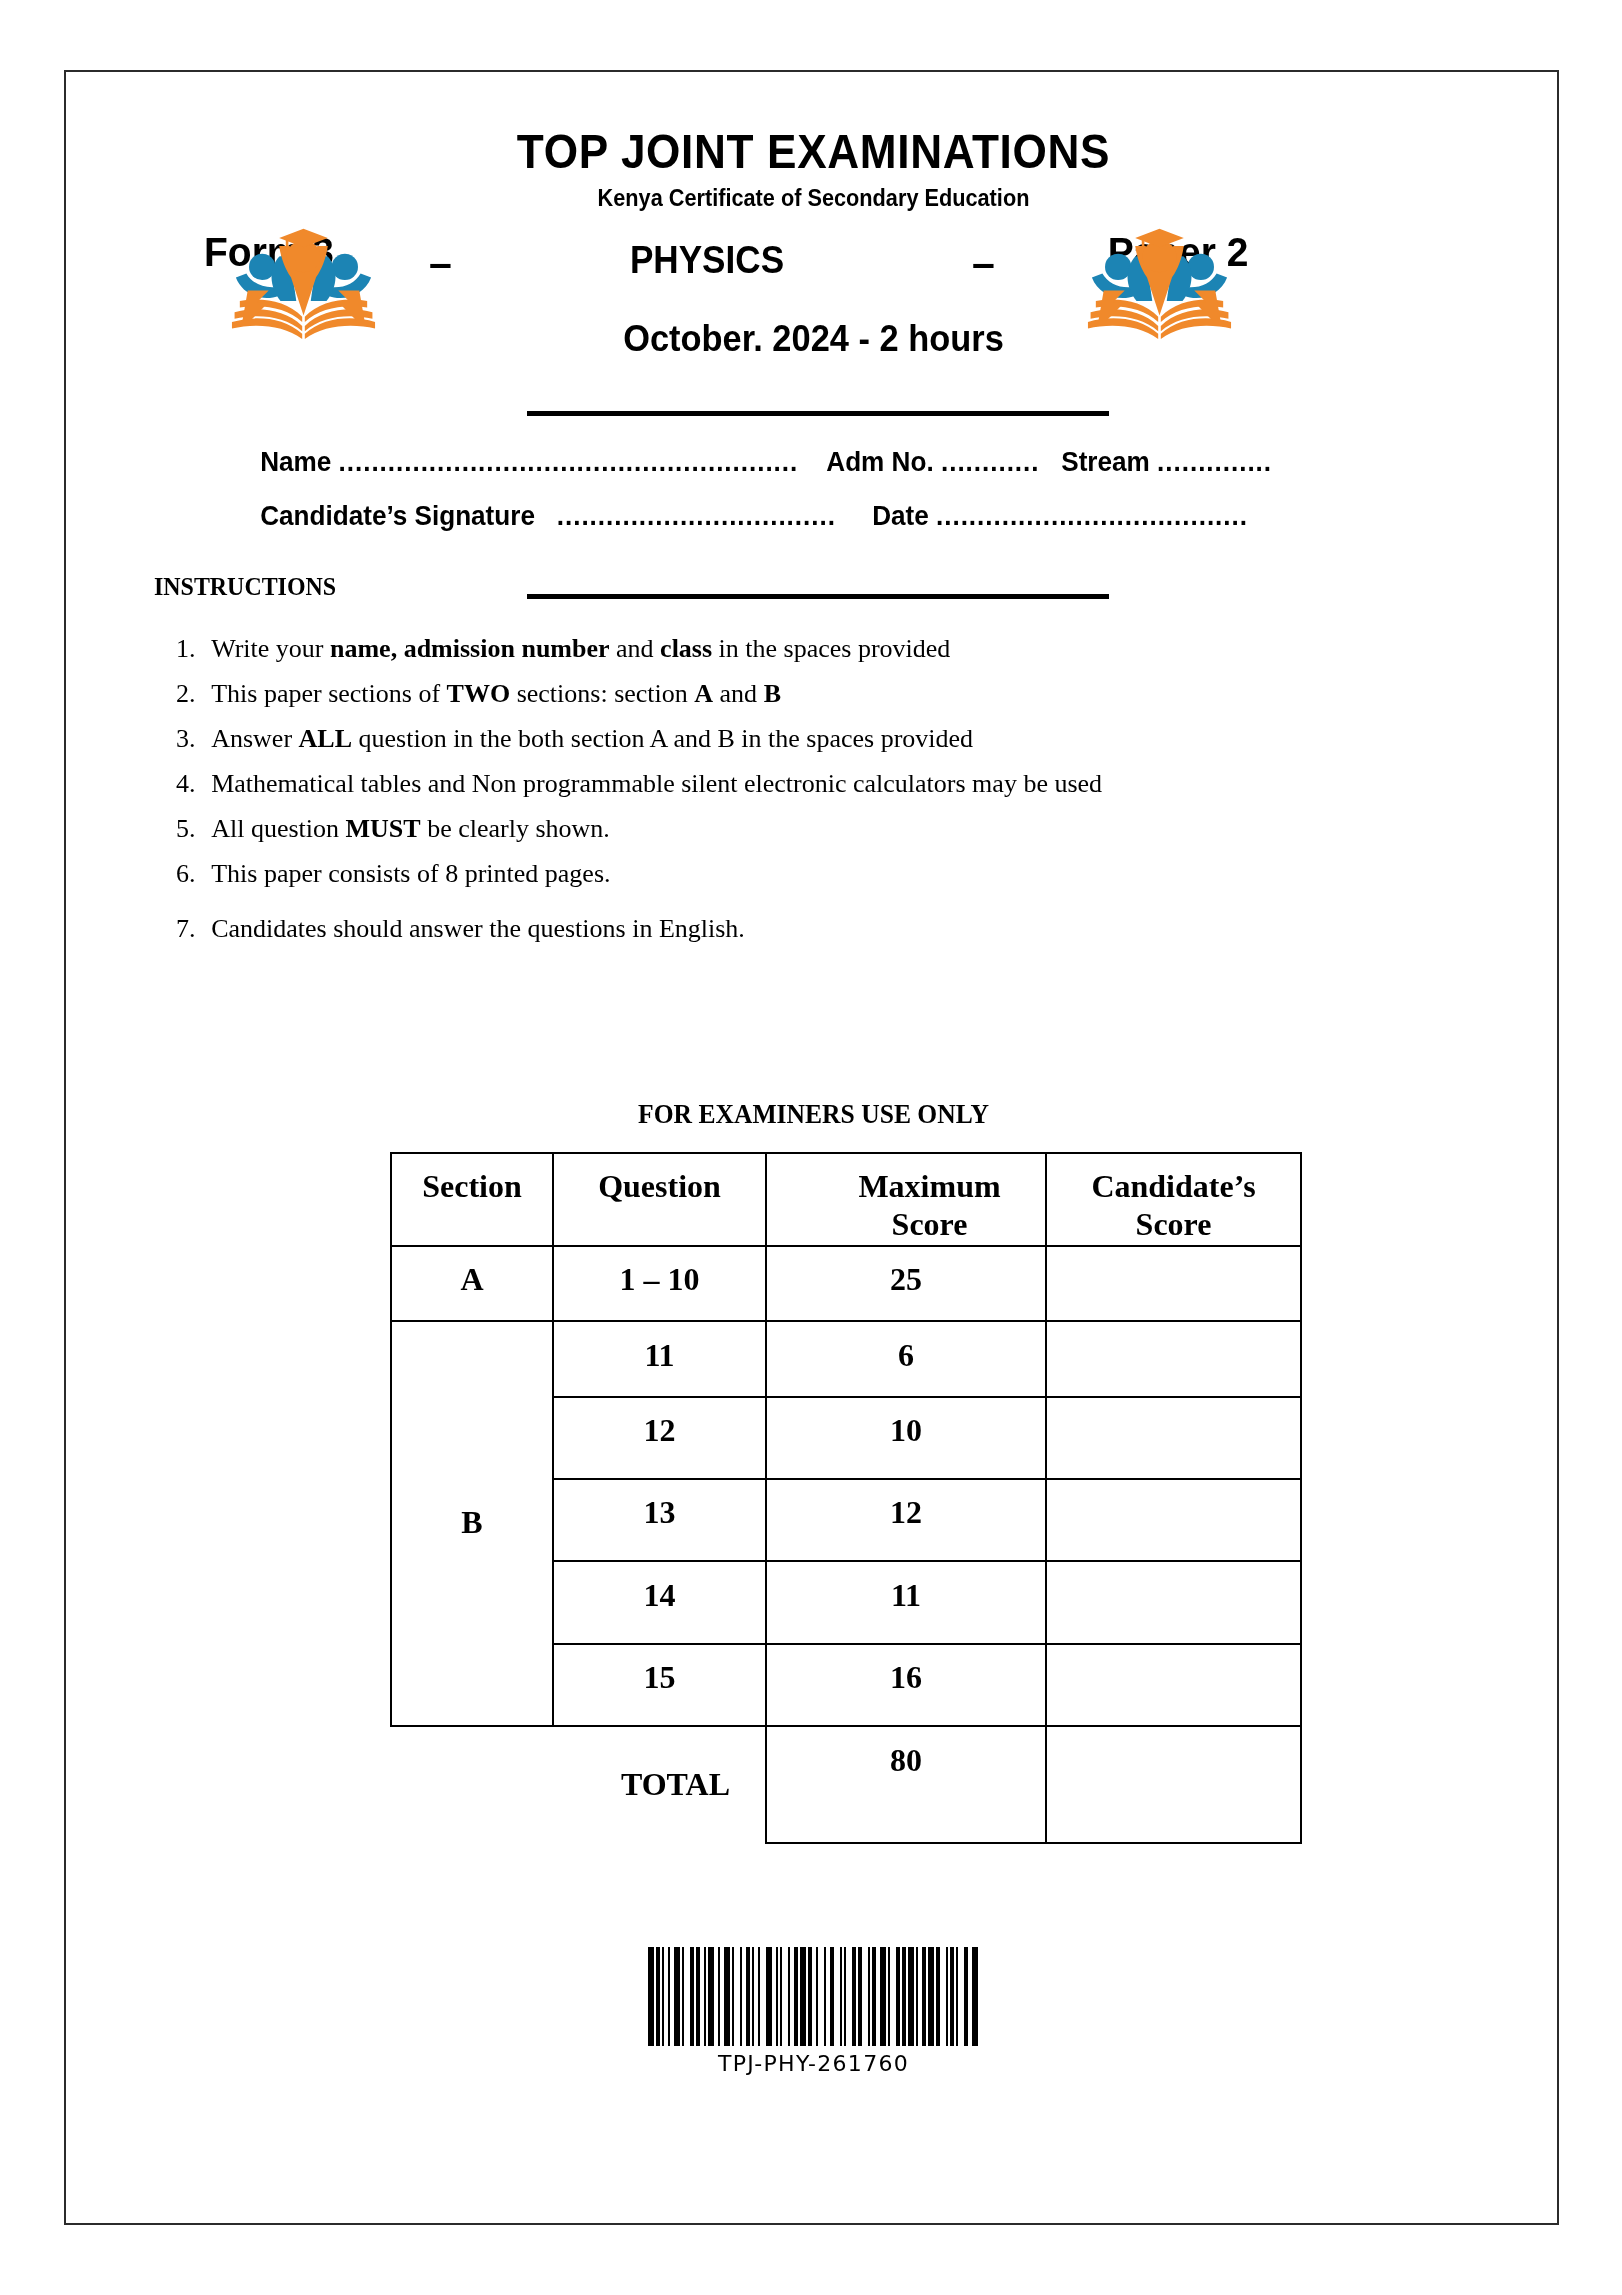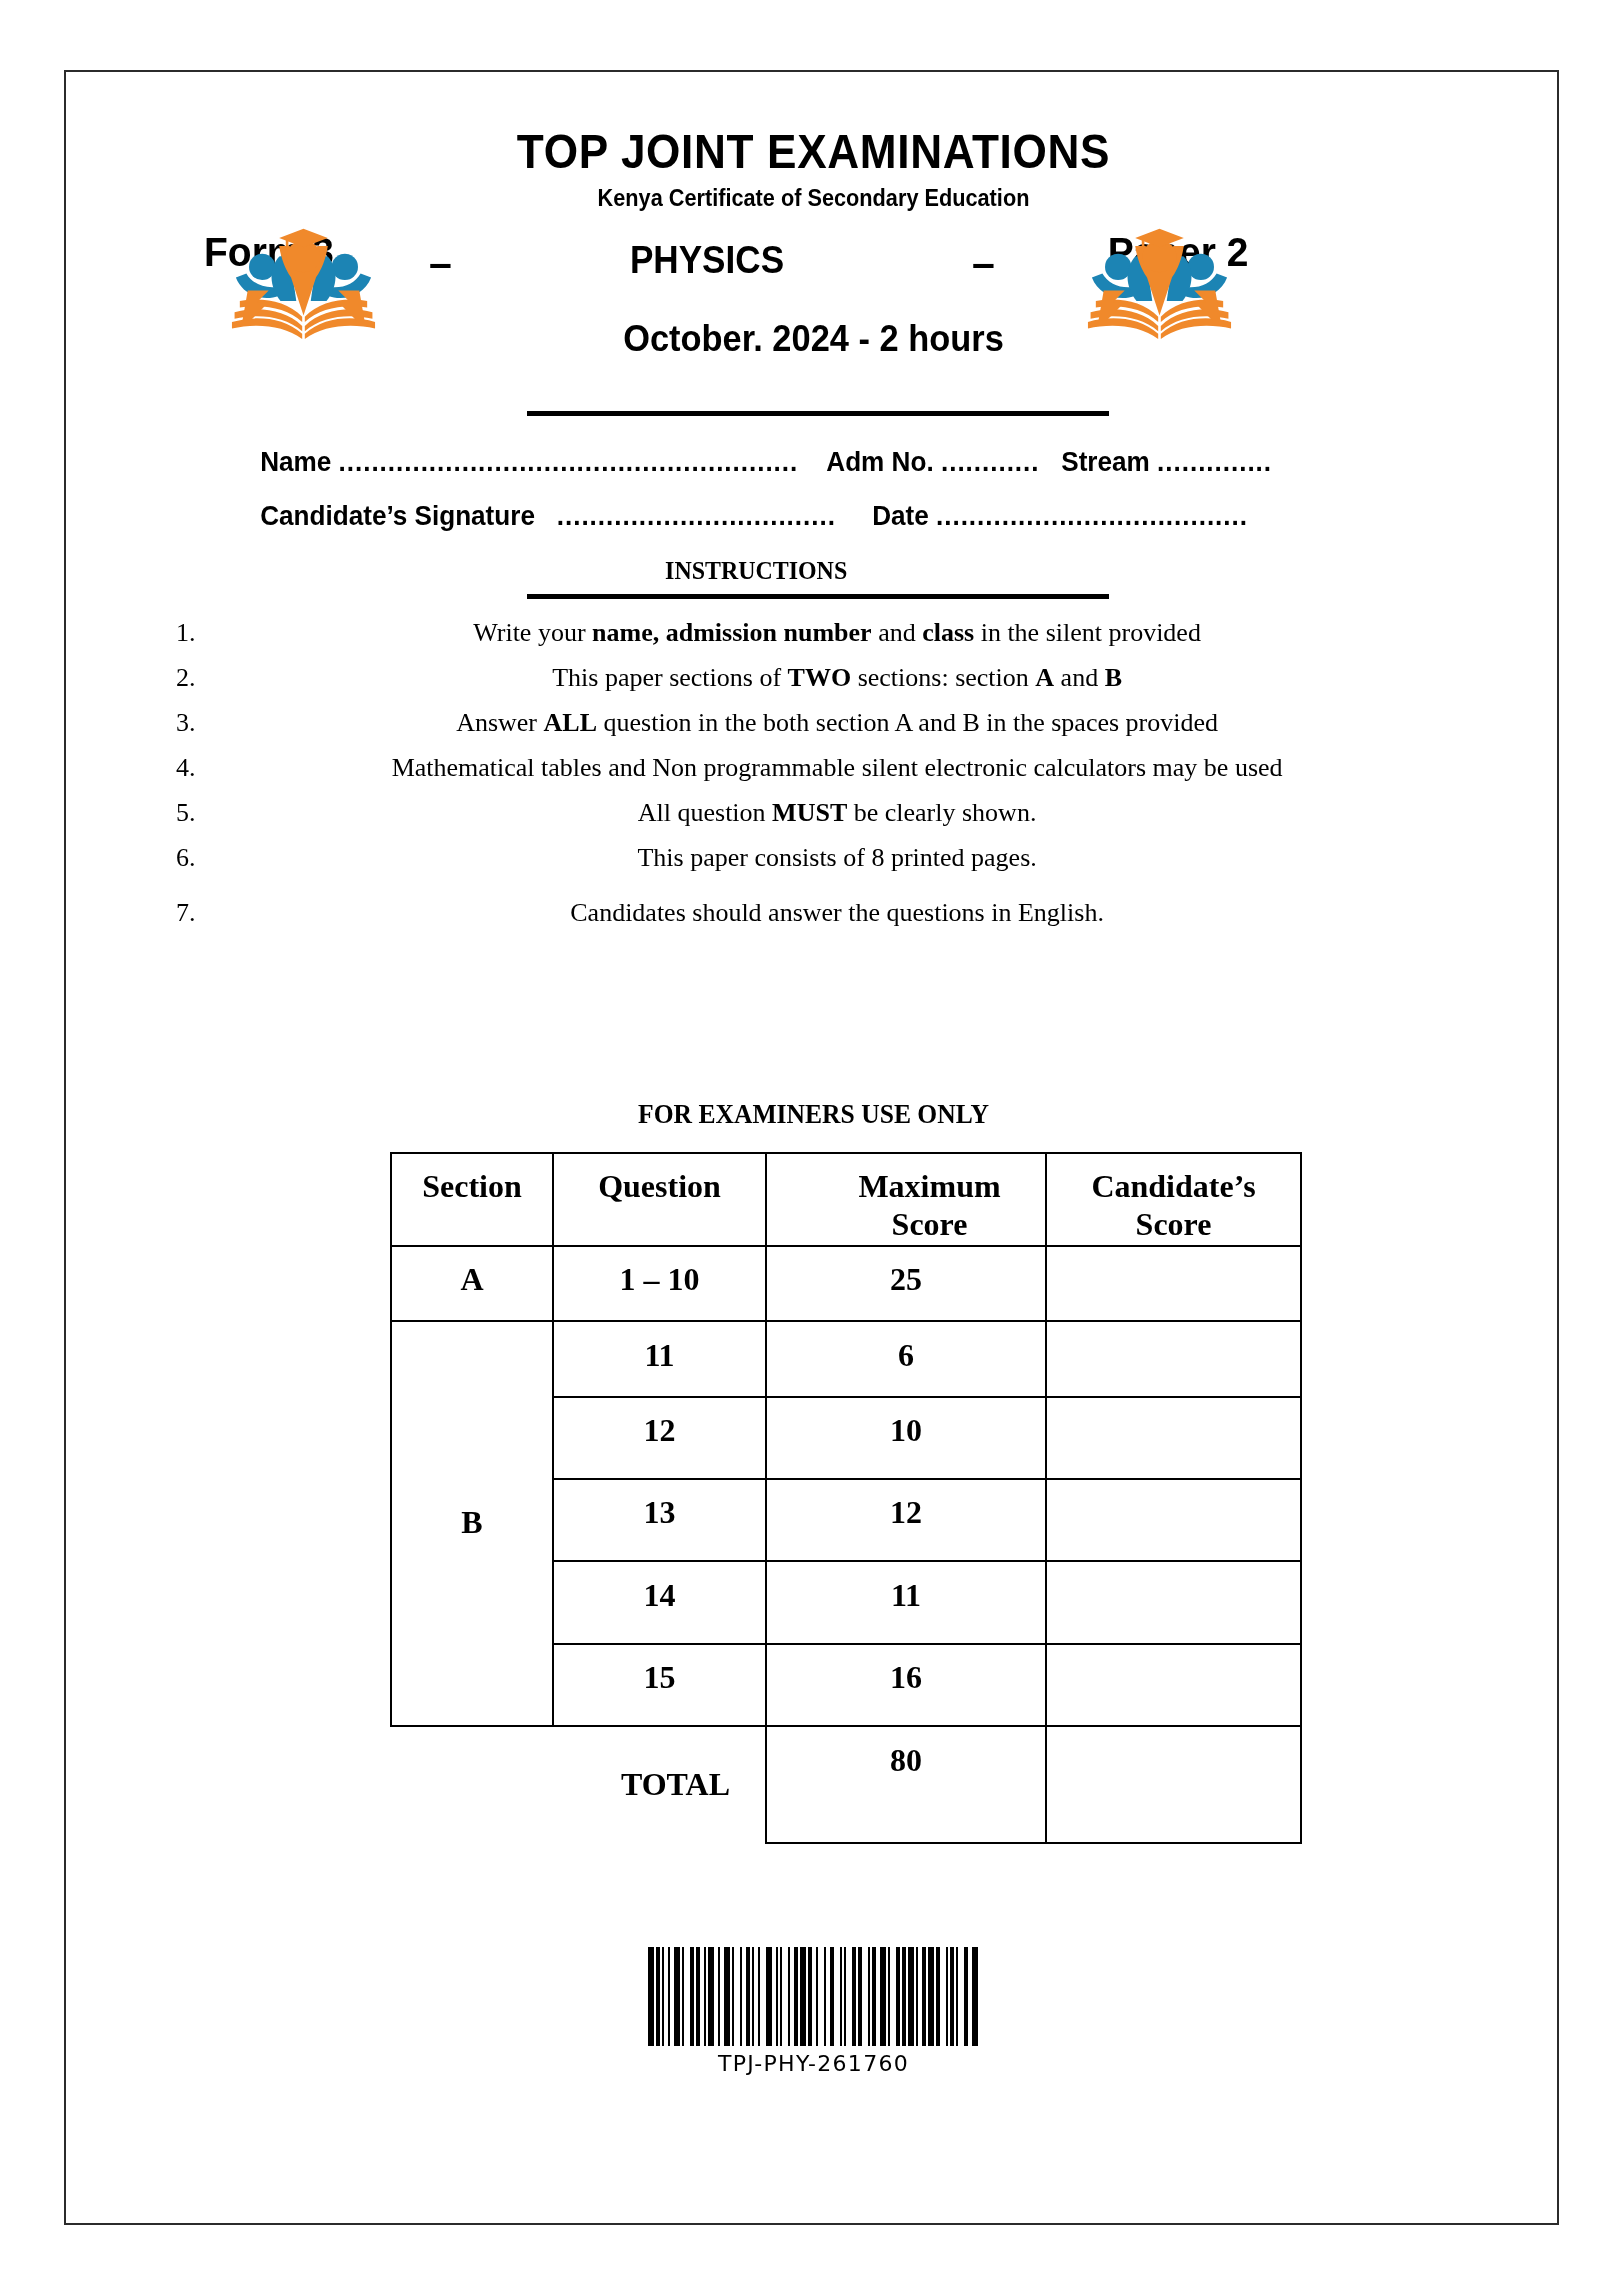--- a/index.html
+++ b/index.html
@@ -129,23 +129,22 @@
     transform-origin: center top;
   }
   .cand-row { padding-left: 165px; margin-bottom: 22px; white-space: nowrap; }
   .cand-row span { display: inline; }
   .dots { letter-spacing: 1px; }
 
   
   #instructions {
     position: absolute;
     left: 88px;
-    top: 484px;
+    top: 500px;
     width: 1309px;
-    text-align: center;
   }
   .instr-heading {
     font-family: "Liberation Serif", "DejaVu Serif", serif;
     font-weight: bold;
     font-size: 26px;
     letter-spacing: 0px;
     transform: scaleX(0.92);
     transform-origin: left center;
   }
   ol.instr-list {
@@ -328,21 +327,21 @@
         <span class="dots">......................................</span>
       </div>
     </div>
 
     <div class="hrule" id="rule-bottom"></div>
   </div>
 
   <div id="instructions">
     <div class="instr-heading">INSTRUCTIONS</div>
     <ol class="instr-list" id="instr-list">
-        <li><span>Write your </span><b>name, admission number</b><span> and </span><b>class</b><span> in the silent provided</span></li>
+        <li><span>Write your </span><b>name, admission number</b><span> and </span><b>class</b><span> in the spaces provided</span></li>
         <li><span>This paper sections of </span><b>TWO</b><span> sections: section </span><b>A</b><span> and </span><b>B</b></li>
         <li><span>Answer </span><b>ALL</b><span> question in the  both section A and B in the spaces provided</span></li>
         <li><span>Mathematical tables and Non programmable silent electronic calculators may be used</span></li>
         <li><span>All question </span><b>MUST</b><span> be clearly shown.</span></li>
         <li><span>This paper consists of 8 printed pages.</span></li>
         <li class="gap"><span>Candidates should answer the questions in English.</span></li>
       </ol>
   </div>
 
   <div id="examiners-heading">FOR EXAMINERS USE ONLY</div>

